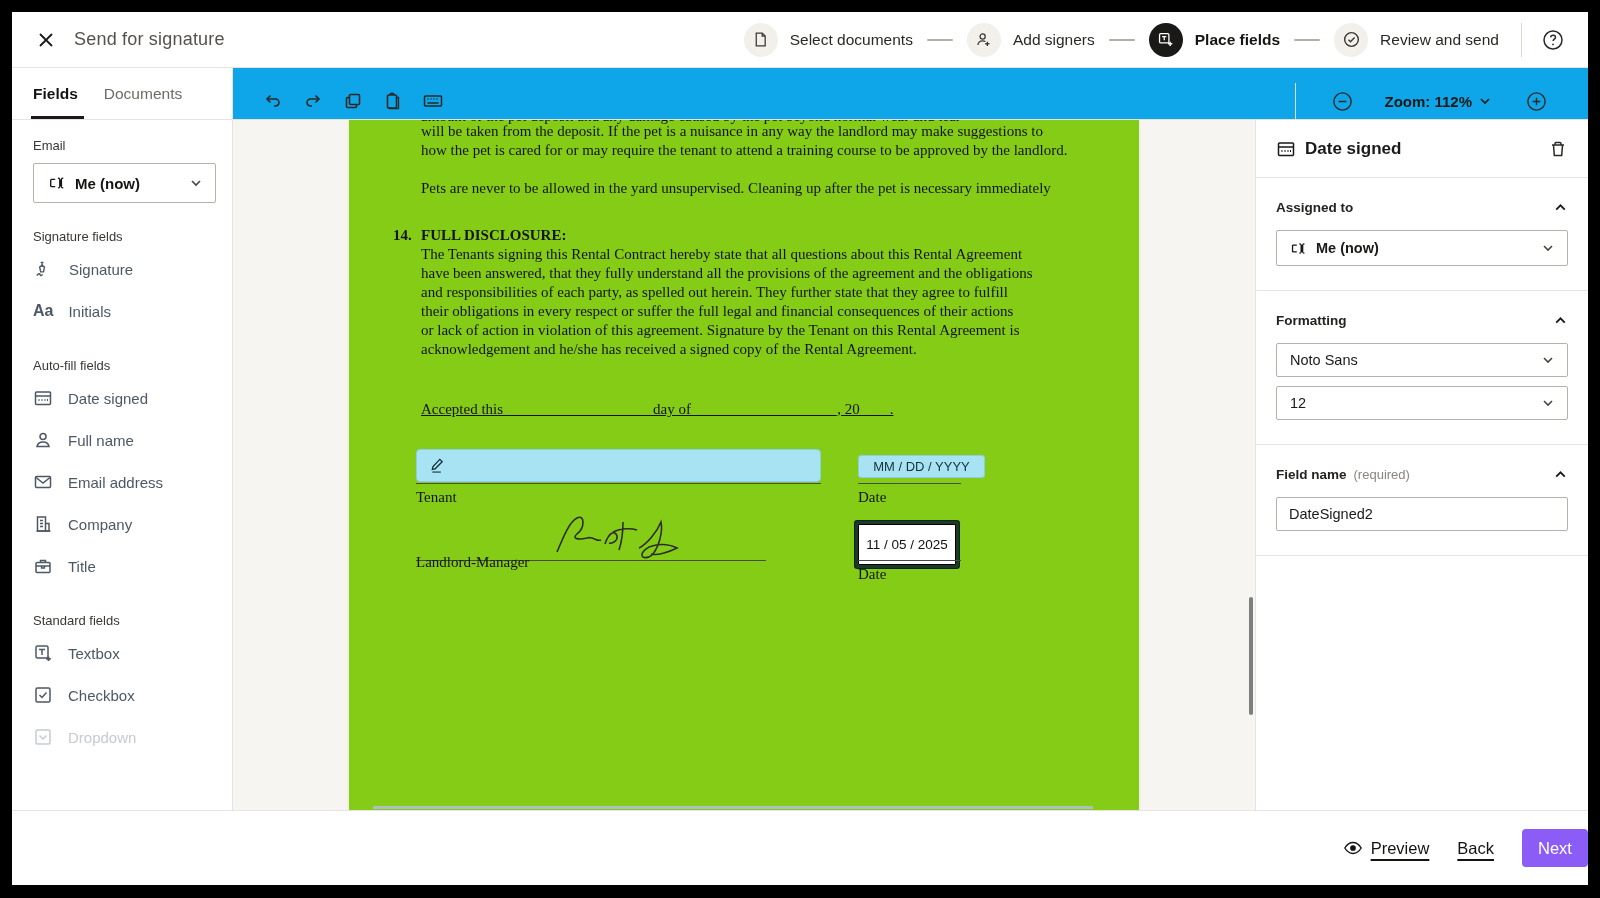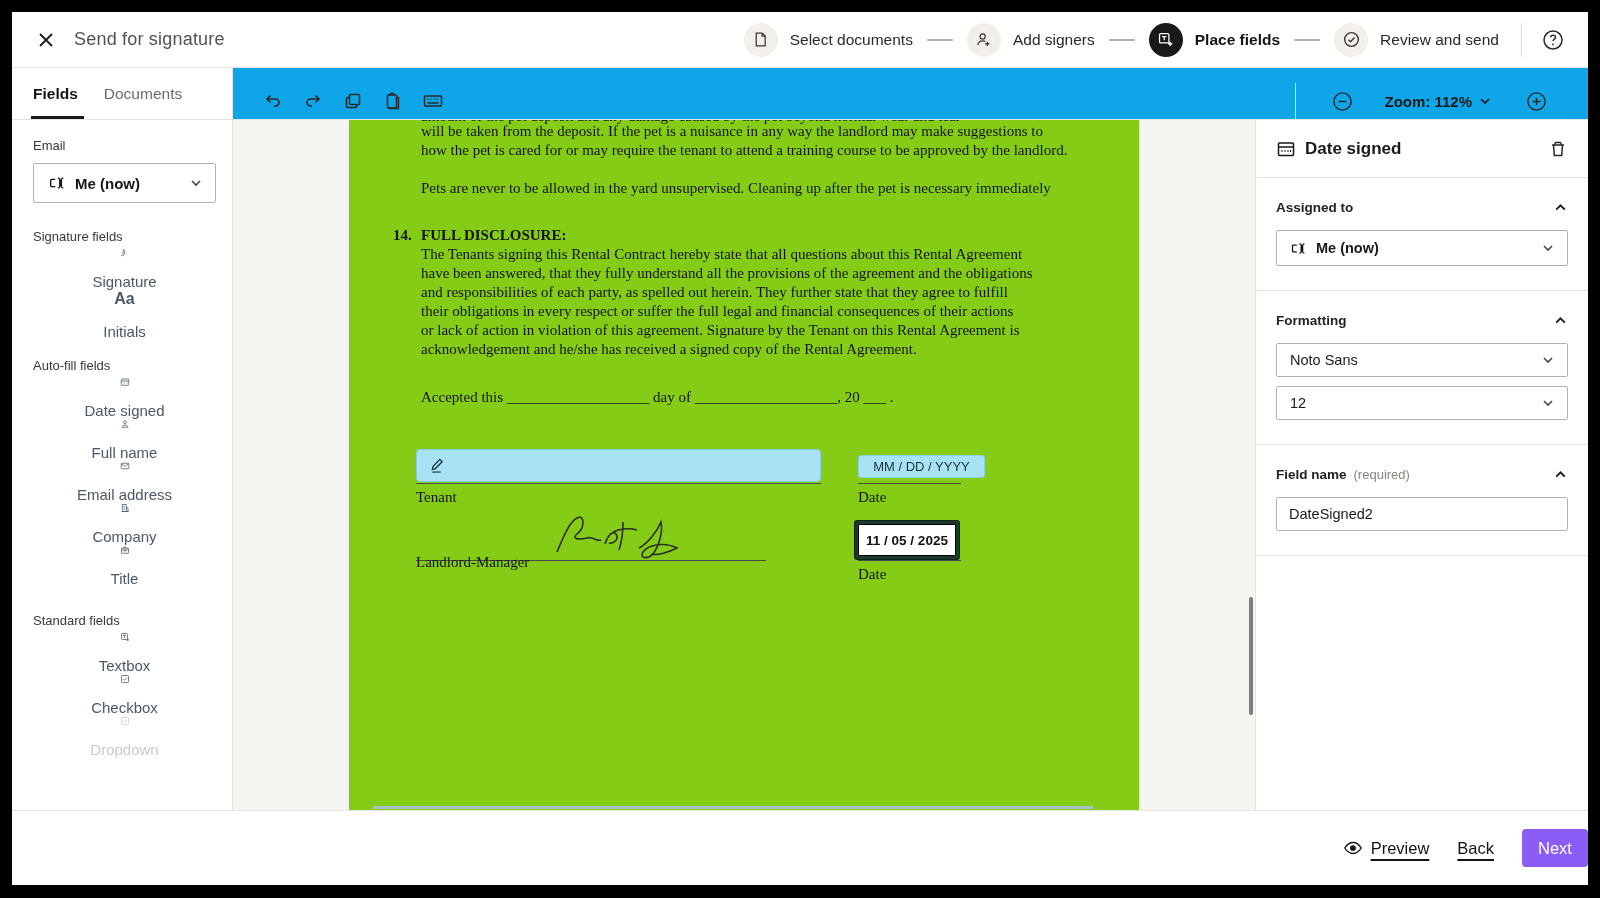--- a/index.html
+++ b/index.html
@@ -26,21 +26,21 @@
   .tabs { height:52px; border-bottom:1px solid #e7e4df; display:flex; align-items:stretch; padding-left:21px; gap:26px; }
   .tab { display:flex; align-items:center; font-size:15.5px; color:#6e6a64; cursor:pointer; position:relative; }
   .tab.active { color:#161513; font-weight:bold; }
   .tab.active:after { content:""; position:absolute; left:-2px; right:-6px; bottom:0; height:3px; background:#1a1918; }
   .side-body { padding:18px 16px 0 21px; }
   .side-label { font-size:13px; color:#3b3833; }
   .signer-box { margin-top:10px; height:40px; border:1px solid #b6b1aa; border-radius:2px; display:flex; align-items:center; padding:0 12px 0 14px; cursor:pointer; background:#fff; }
   .signer-box .sv { font-size:15px; font-weight:bold; color:#161513; margin-left:9px; }
   .signer-box .chev { margin-left:auto; color:#4a4742; }
   .sec-label { font-size:13px; color:#3b3833; margin:26px 0 4px 0; }
-  .field-item { display:flex; align-items:center; height:42px; gap:15px; color:#4c5865; cursor:grab;flex-direction:column; }
+  .field-item { display:flex; align-items:center; height:42px; gap:15px; color:#4c5865; cursor:grab; }
   .field-item .fi-label { font-size:15px; color:#4c5865; }
   .field-item.disabled { color:#c5cbd1; cursor:default; }
   .field-item.disabled .fi-label { color:#c5cbd1; }
   .aa { font-size:16px; font-weight:bold; letter-spacing:0; }
 
   
   .toolbar { position:absolute; left:221px; top:56px; width:1355px; height:52px; background:#0ea5e9;
              border-bottom:1px solid #e7e4df; display:flex; align-items:flex-end;gap:47px; }
   .tool-btn { width:36px; height:36px; display:flex; align-items:center; justify-content:center; color:#2a2826; cursor:pointer; }
   .tool-group { display:flex; gap:4px; margin-left:22px; }
@@ -57,23 +57,23 @@
   .docline { font-size:15px; line-height:19px; white-space:nowrap; }
   .sliver { position:absolute; left:72px; top:0; height:6px; overflow:hidden; width:676px; }
   .sliver .docline { margin-top:-13px; }
   .clause-num { position:absolute; left:44px; top:106px; font-weight:bold; font-size:15px; line-height:19px; }
   .clause-title { position:absolute; left:72px; top:106px; font-weight:bold; font-size:15px; line-height:19px; }
   .sig-field-tenant { position:absolute; left:67px; top:329px; width:405px; height:33px; background:#a7e3f3; border:1px solid #88cfe4; border-radius:4px; display:flex; align-items:center; padding-left:13px; cursor:pointer; }
   .u-line { position:absolute; border-top:1px solid #4a4a4a; }
   .doc-label { position:absolute; font-size:15px; }
   .mmdd { position:absolute; left:509px; top:335px; width:127px; height:23px; background:#a7e3f3; border:1px solid #88cfe4; border-radius:3px;
           font-family:"Liberation Sans", sans-serif; font-size:13px; color:#17323a; display:flex; align-items:center; justify-content:center; cursor:pointer; }
-  .date-selected { position:absolute; left:509px; top:404px; width:98px; height:32px; background:#fff; border:1px solid #000;
+  .date-selected { position:absolute; left:509px; top:404px; width:98px; height:41px; background:#fff; border:1px solid #000;
           box-shadow:0 0 0 3px #1b3a2a, 0 0 0 4px #0d2419; border-radius:1px;
-          font-family:"Liberation Sans", sans-serif; font-size:13.5px; color:#111; display:flex; align-items:center; justify-content:center; cursor:pointer;font-weight:bold; }
+          font-family:"Liberation Sans", sans-serif; font-size:13.5px; color:#111; display:flex; align-items:center; justify-content:center; cursor:pointer; }
   .scribble { position:absolute; left:190px; top:388px; width:170px; height:58px; color:#2c2c2c; }
   .teal-line { position:absolute; left:24px; top:686px; width:720px; height:3px; background:#a9bfc5; }
   .scroll-thumb { position:absolute; right:2px; top:477px; width:4px; height:118px; background:#7e7e7e; border-radius:2px; }
 
   
   .panel { position:absolute; left:1243px; top:108px; width:333px; height:690px; background:#fff; border-left:1px solid #e7e4df; }
   .psec { border-bottom:1px solid #e7e4df; padding:0 20px; }
   .psec-head { height:58px; display:flex; align-items:center; }
   .ptitle { font-size:17px; font-weight:600; color:#1a1918; margin-left:9px; }
   .ptrash { margin-left:auto; color:#2b2925; cursor:pointer; display:flex; }
@@ -340,21 +340,21 @@
         <div class="clause-num">14.</div>
         <div class="clause-title">FULL DISCLOSURE:</div>
         <div class="docblock" style="top:125px;">
           <div class="docline">The Tenants signing this Rental Contract hereby state that all questions about this Rental Agreement</div>
           <div class="docline">have been answered, that they fully understand all the provisions of the agreement and the obligations</div>
           <div class="docline">and responsibilities of each party, as spelled out herein. They further state that they agree to fulfill</div>
           <div class="docline">their obligations in every respect or suffer the full legal and financial consequences of their actions</div>
           <div class="docline">or lack of action in violation of this agreement. Signature by the Tenant on this Rental Agreement is</div>
           <div class="docline">acknowledgement and he/she has received a signed copy of the Rental Agreement.</div>
         </div>
-        <div class="docblock docline" style="top:268px;">Accepted this ___________________ day of ___________________, 20 ___ .</div>
+        <div class="docblock docline" style="top:280px;text-decoration:underline;">Accepted this ___________________ day of ___________________, 20 ___ .</div>
 
         <div class="sig-field-tenant">
           <svg width="15" height="17" viewBox="0 0 16 18" fill="none" stroke="#16323a" stroke-width="1.4">
               <path d="M10.5 2.5l2.5 2.5-7.5 7.5-3 .7.7-3z"></path>
               <path d="M2.5 16h9" stroke-width="1.2"></path>
             </svg>
         </div>
         <div class="u-line" style="left:67px; top:363px; width:405px;"></div>
         <div class="doc-label" style="left:67px; top:369px;">Tenant</div>
 

